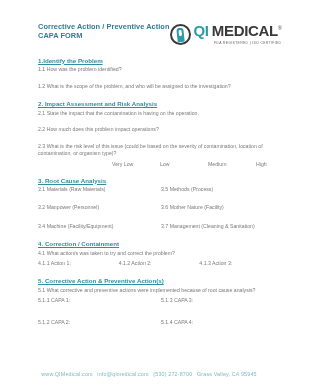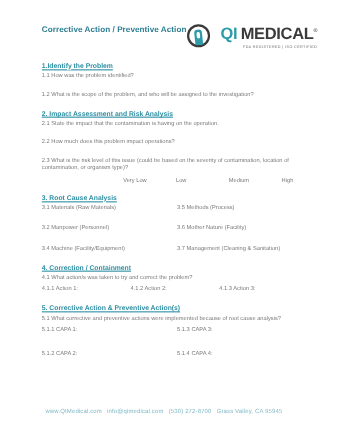--- a/index.html
+++ b/index.html
@@ -36,22 +36,22 @@
   .doc-title .line {
     font-size: 7.4px;
     font-weight: bold;
     color: #2d7f92;
     letter-spacing: 0.05px;
     white-space: nowrap;
   }
 
   .logo {
     display: flex;
-    align-items: center;
-    gap: 10px;
+    align-items: flex-end;
+    gap: 3px;
     padding-right: 4px;
   }
   .logo-mark {
     position: relative;
     width: 21px;
     height: 21px;
     flex: 0 0 auto;
   }
   .logo-mark .ring {
     position: absolute;
@@ -205,20 +205,21 @@
   .footer span { margin: 0 1.5px; }
 </style>
 </head>
 <body>
 
 <div class="page">
 
   <div class="header">
     <div class="doc-title">
       <div class="line">Corrective Action / Preventive Action</div>
+      <div class="line">CAPA FORM</div>
     </div>
 
     <div class="logo">
       <div class="logo-mark">
         <div class="ring"></div>
         <div class="blade"></div>
       </div>
       <div class="logo-text">
         <div class="logo-words">
           <span class="logo-qi">QI</span>

